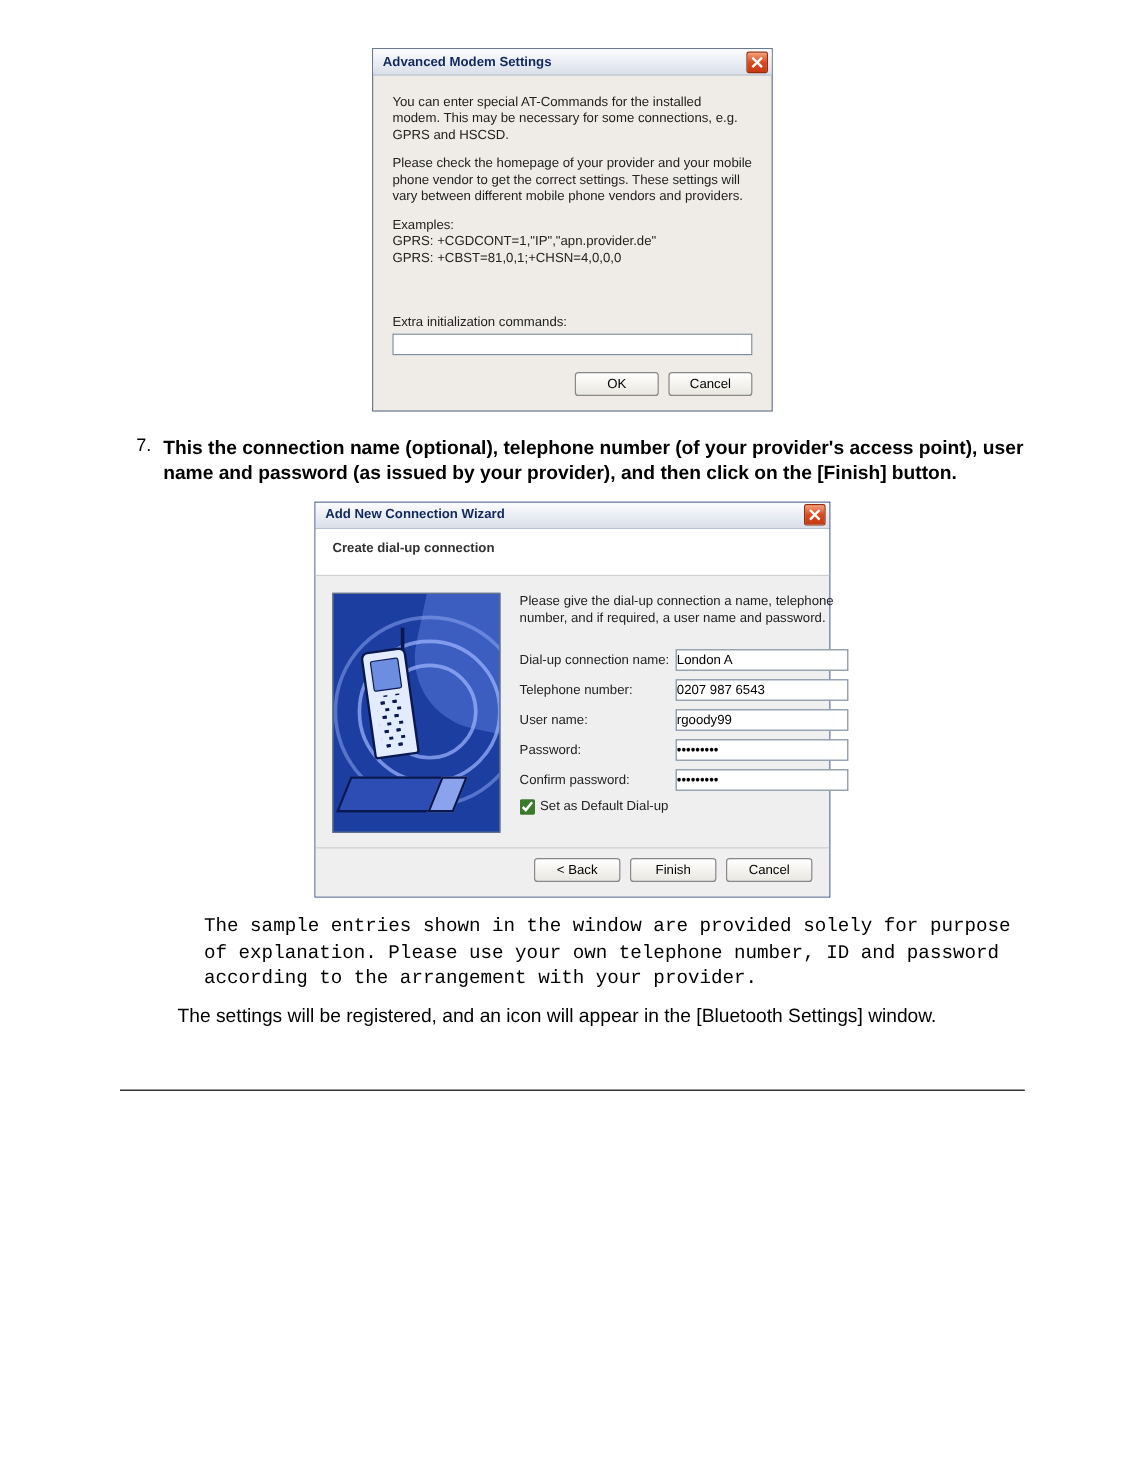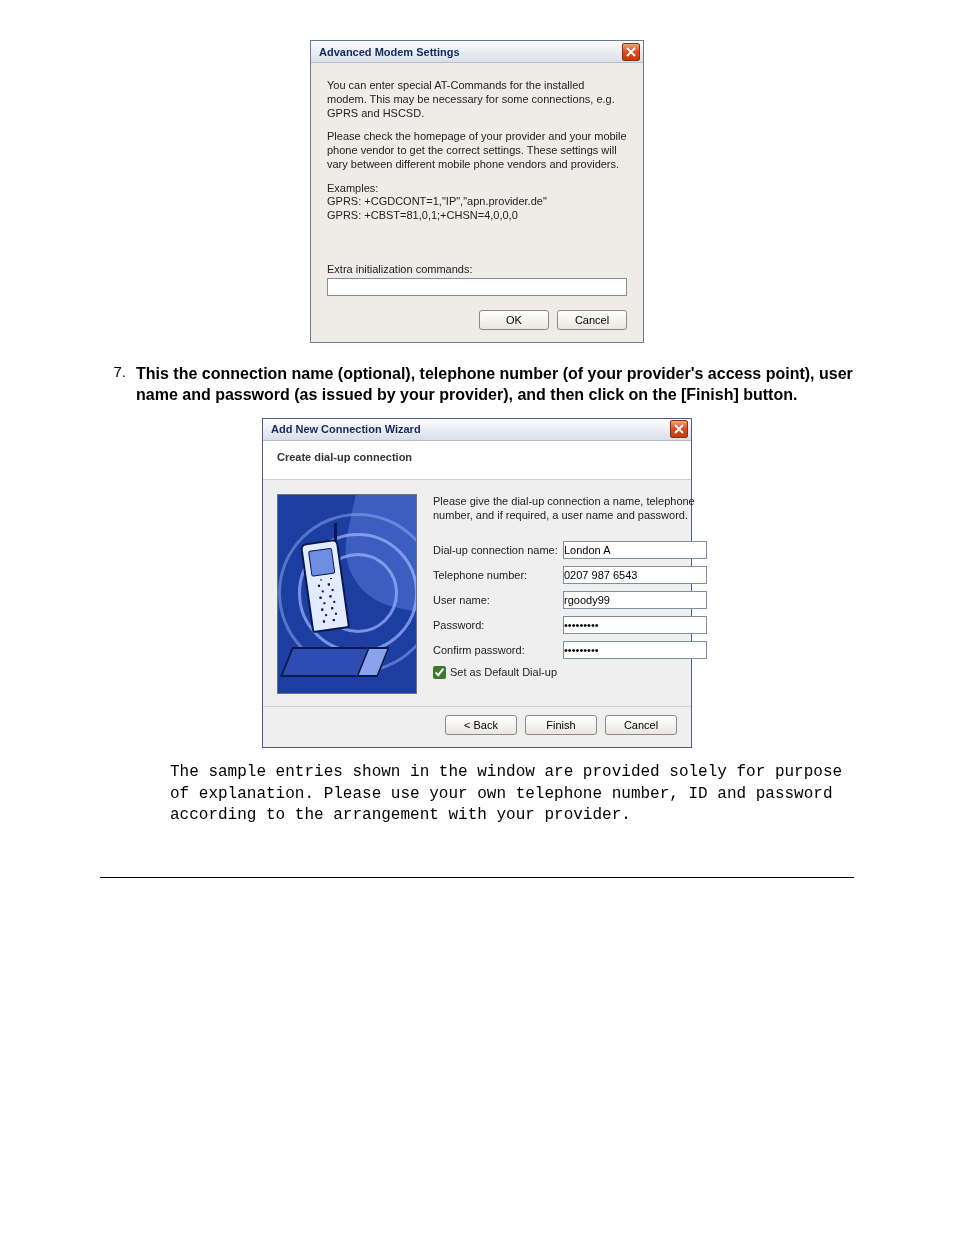--- a/index.html
+++ b/index.html
@@ -148,16 +148,17 @@
       </div>
     </div>
     <div class="dlg2-btnrow">
       <button class="winbtn">&lt; Back</button>
       <button class="winbtn">Finish</button>
       <button class="winbtn">Cancel</button>
     </div>
   </div>
 
   <p class="body-text">The sample entries shown in the window are provided solely for purpose of explanation. Please use your own telephone number, ID and password according to the arrangement with your provider.</p>
+  <p class="body-text-2">The settings will be registered, and an icon will appear in the [Bluetooth Settings] window.</p>
 
   <hr class="footer">
 
 </div>
 
 </body></html>

